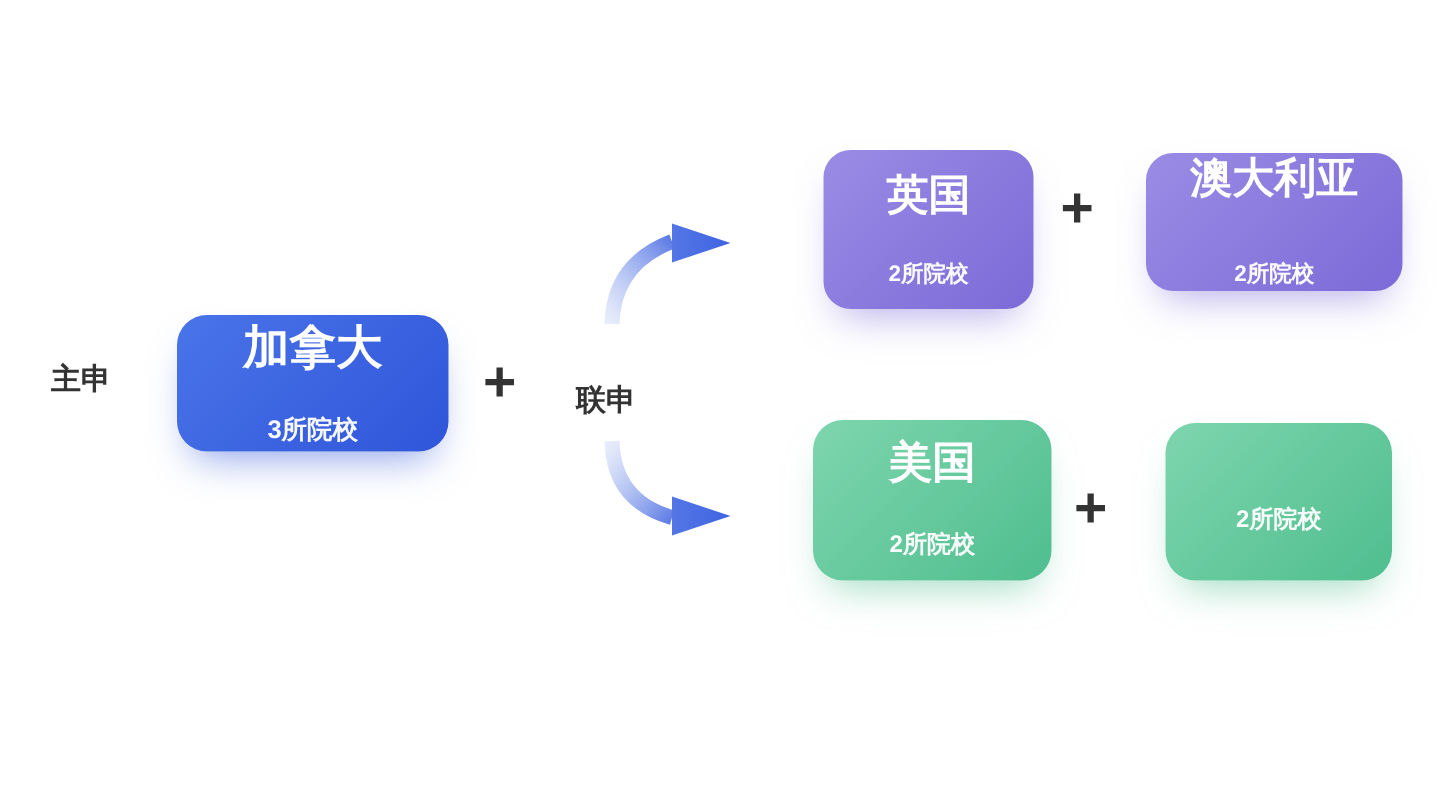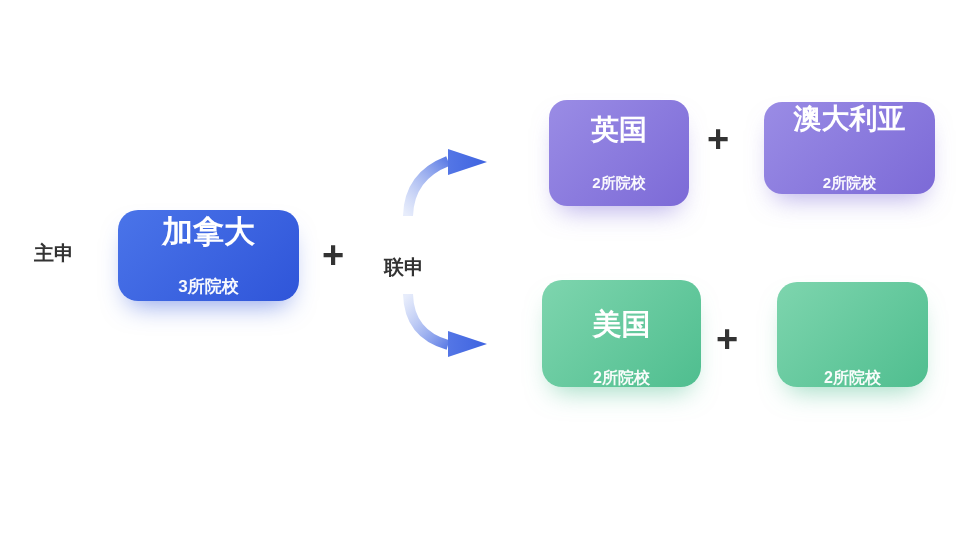--- a/index.html
+++ b/index.html
@@ -69,21 +69,20 @@
   }
   .card-uk { left: 549px; top: 100px; width: 140px; height: 106px; }
   .card-au { left: 764px; top: 102px; width: 171px; height: 92px; gap: 16px; }
   .card-purple .card-title { font-size: 28px; }
   .card-purple .card-subtitle { font-size: 15px; }
   
   .card-green {
     border-radius: 20px;
     background: linear-gradient(135deg, #7ed5ae 0%, #4fbe8f 100%);
     box-shadow: 0 14px 26px -10px rgba(79, 190, 143, 0.55);
-    justify-content: flex-end;
   }
   .card-us { left: 542px; top: 280px; width: 159px; height: 107px; }
   .card-hk { left: 777px; top: 282px; width: 151px; height: 105px; }
   .card-green .card-title { font-size: 29px; }
   .card-green .card-subtitle { font-size: 16px; }
 
   .arrow {
     position: absolute;
   }
   .arrow-up { left: 398px; top: 146px; width: 95px; height: 72px; }

